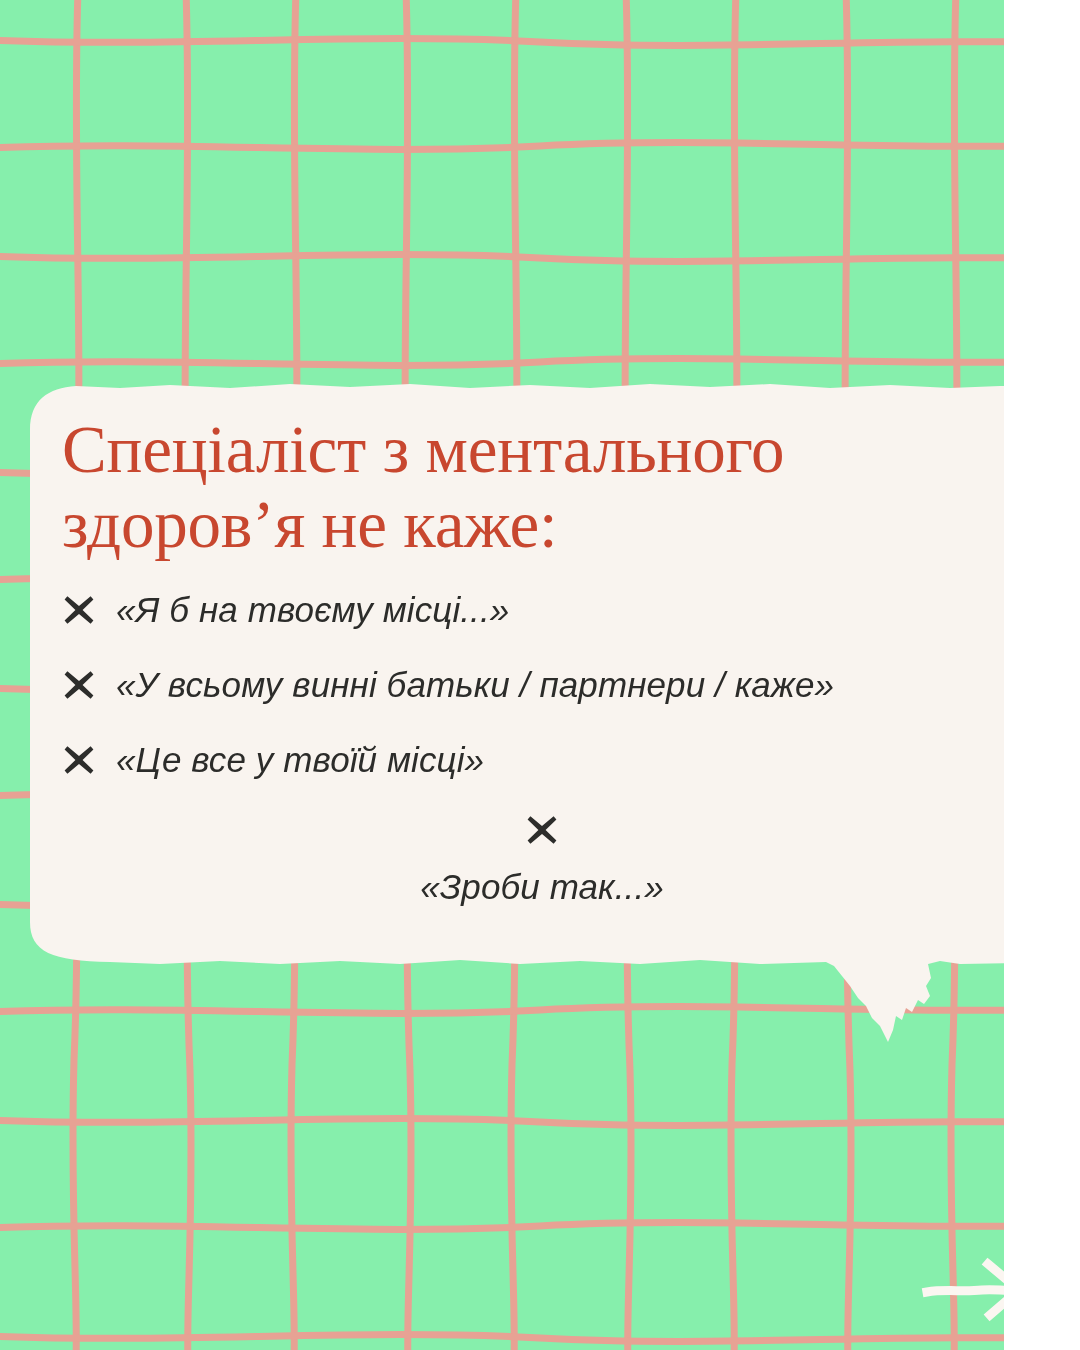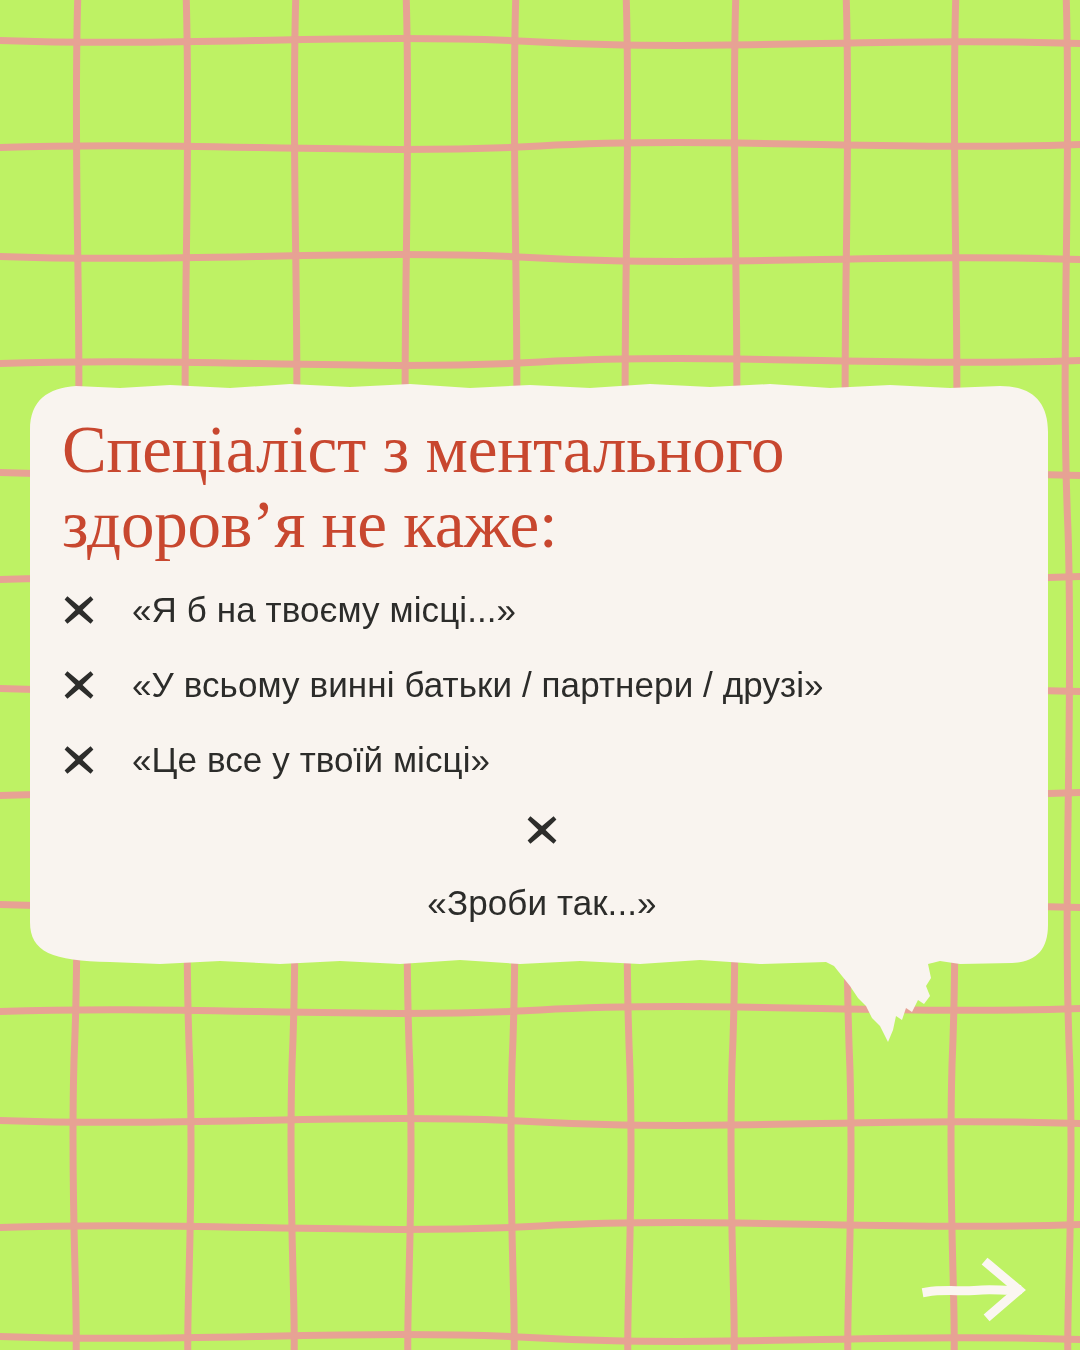--- a/index.html
+++ b/index.html
@@ -5,24 +5,24 @@
 <style>
   html, body {
     margin: 0;
     padding: 0;
     background: #ffffff;
   }
 
   
   #canvas {
     position: relative;
-    width: 1080px;
+    width: 1004px;
     height: 1350px;
     overflow: hidden;
-    background: #bef264;
+    background: #86efac;
     font-family: "Liberation Sans", sans-serif;
     -webkit-font-smoothing: antialiased;
   }
 
   
   #grid-layer {
     position: absolute;
     inset: 0;
     width: 1080px;
     height: 1350px;
@@ -66,23 +66,24 @@
 
   
   #card-list {
     list-style: none;
     margin: 0;
     padding: 0;
   }
   .list-row {
     display: flex;
     align-items: center;
-    gap: 36px;
+    gap: 20px;
     margin: 0 0 31px 0;
     min-height: 44px;
+    font-style: italic;
   }
   .list-row:last-child { margin-bottom: 0; flex-direction: column; }
 
   .cross-icon {
     flex: 0 0 auto;
     width: 34px;
     height: 34px;
     display: block;
   }
 
@@ -177,21 +178,21 @@
         <svg class="cross-icon" viewBox="0 0 34 34" aria-hidden="true">
           <path d="M5.4 3.2 L17 13.0 L28.6 3.2 L31.4 6.4 L20.6 17.0 L31.4 27.6 L28.6 30.8 L17 21.0 L5.4 30.8 L2.6 27.6 L13.4 17.0 L2.6 6.4 Z" fill="#2d2d2b"></path>
         </svg>
         <span class="list-text">«Я б на твоєму місці...»</span>
       </li>
 
       <li class="list-row">
         <svg class="cross-icon" viewBox="0 0 34 34" aria-hidden="true">
           <path d="M5.4 3.2 L17 13.0 L28.6 3.2 L31.4 6.4 L20.6 17.0 L31.4 27.6 L28.6 30.8 L17 21.0 L5.4 30.8 L2.6 27.6 L13.4 17.0 L2.6 6.4 Z" fill="#2d2d2b"></path>
         </svg>
-        <span class="list-text">«У всьому винні батьки / партнери / друзі»</span>
+        <span class="list-text">«У всьому винні батьки / партнери / каже»</span>
       </li>
 
       <li class="list-row">
         <svg class="cross-icon" viewBox="0 0 34 34" aria-hidden="true">
           <path d="M5.4 3.2 L17 13.0 L28.6 3.2 L31.4 6.4 L20.6 17.0 L31.4 27.6 L28.6 30.8 L17 21.0 L5.4 30.8 L2.6 27.6 L13.4 17.0 L2.6 6.4 Z" fill="#2d2d2b"></path>
         </svg>
         <span class="list-text">«Це все у твоїй місці»</span>
       </li>
 
       <li class="list-row">

